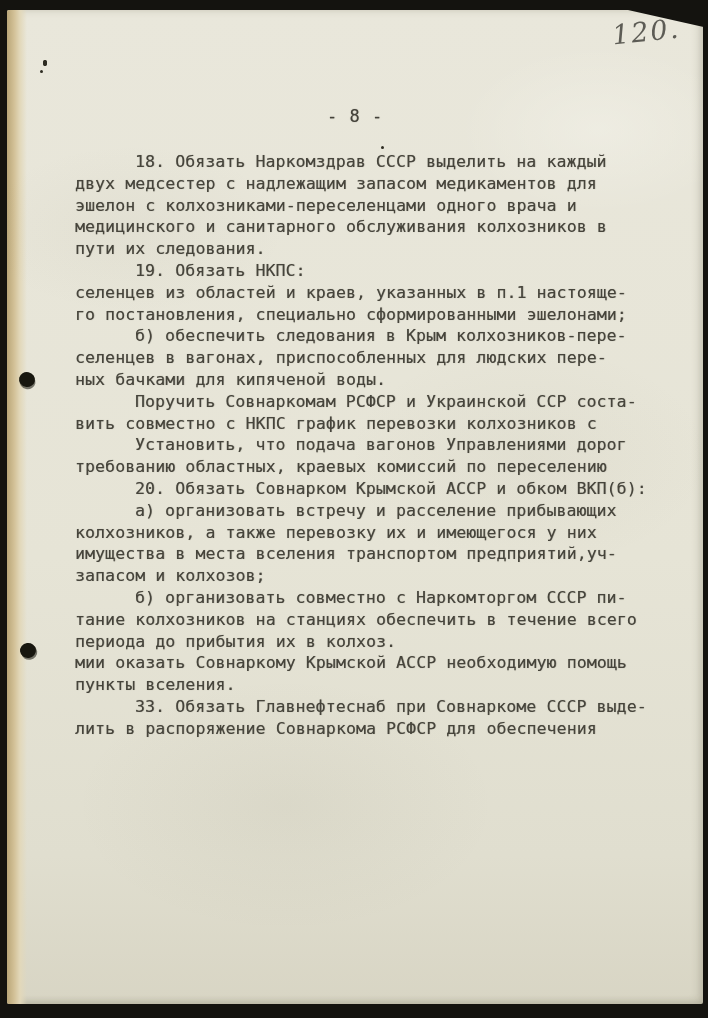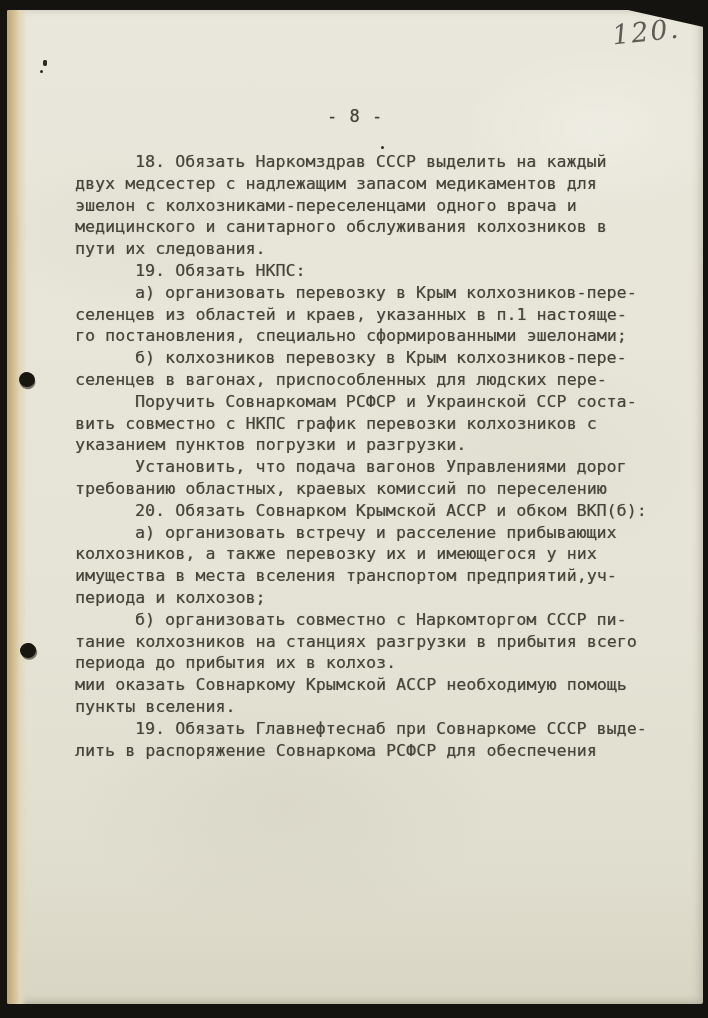--- a/index.html
+++ b/index.html
@@ -81,41 +81,40 @@
 
 <div class="typed-page-number">- 8 -</div>
 
 <div class="doc-lines">
     <div class="tline indent">18. Обязать Наркомздрав СССР выделить на каждый</div>
     <div class="tline">двух медсестер с надлежащим запасом медикаментов для</div>
     <div class="tline">эшелон с колхозниками-переселенцами одного врача и</div>
     <div class="tline">медицинского и санитарного обслуживания колхозников в</div>
     <div class="tline">пути их следования.</div>
     <div class="tline indent">19. Обязать НКПС:</div>
-    <div class="tline indent">а) организовать перевозку в Крым колхозников-пере-</div>
     <div class="tline">селенцев из областей и краев, указанных в п.1 настояще-</div>
     <div class="tline">го постановления, специально сформированными эшелонами;</div>
-    <div class="tline indent">б) колхозников перевозку в Крым колхозников-пере-</div>
+    <div class="tline indent">б) обеспечить следования в Крым колхозников-пере-</div>
     <div class="tline">селенцев в вагонах, приспособленных для людских пере-</div>
+    <div class="tline">ных бачками для кипяченой воды.</div>
     <div class="tline indent">Поручить Совнаркомам РСФСР и Украинской ССР соста-</div>
     <div class="tline">вить совместно с НКПС график перевозки колхозников с</div>
-    <div class="tline">указанием пунктов погрузки и разгрузки.</div>
     <div class="tline indent">Установить, что подача вагонов Управлениями дорог</div>
     <div class="tline">требованию областных, краевых комиссий по переселению</div>
     <div class="tline indent">20. Обязать Совнарком Крымской АССР и обком ВКП(б):</div>
     <div class="tline indent">а) организовать встречу и расселение прибывающих</div>
     <div class="tline">колхозников, а также перевозку их и имеющегося у них</div>
     <div class="tline">имущества в места вселения транспортом предприятий,уч-</div>
-    <div class="tline">периода и колхозов;</div>
+    <div class="tline">запасом и колхозов;</div>
     <div class="tline indent">б) организовать совместно с Наркомторгом СССР пи-</div>
-    <div class="tline">тание колхозников на станциях разгрузки в прибытия всего</div>
+    <div class="tline">тание колхозников на станциях обеспечить в течение всего</div>
     <div class="tline">периода до прибытия их в колхоз.</div>
     <div class="tline">мии оказать Совнаркому Крымской АССР необходимую помощь</div>
     <div class="tline">пункты вселения.</div>
-    <div class="tline indent">19. Обязать Главнефтеснаб при Совнаркоме СССР выде-</div>
+    <div class="tline indent">33. Обязать Главнефтеснаб при Совнаркоме СССР выде-</div>
     <div class="tline">лить в распоряжение Совнаркома РСФСР для обеспечения</div>
   </div>
 
 <div class="punch-hole hole-1"></div>
 <div class="punch-hole hole-2"></div>
 <div class="speck speck-1"></div>
 <div class="speck speck-2"></div>
 <div class="speck speck-3"></div>
 
 </body></html>

